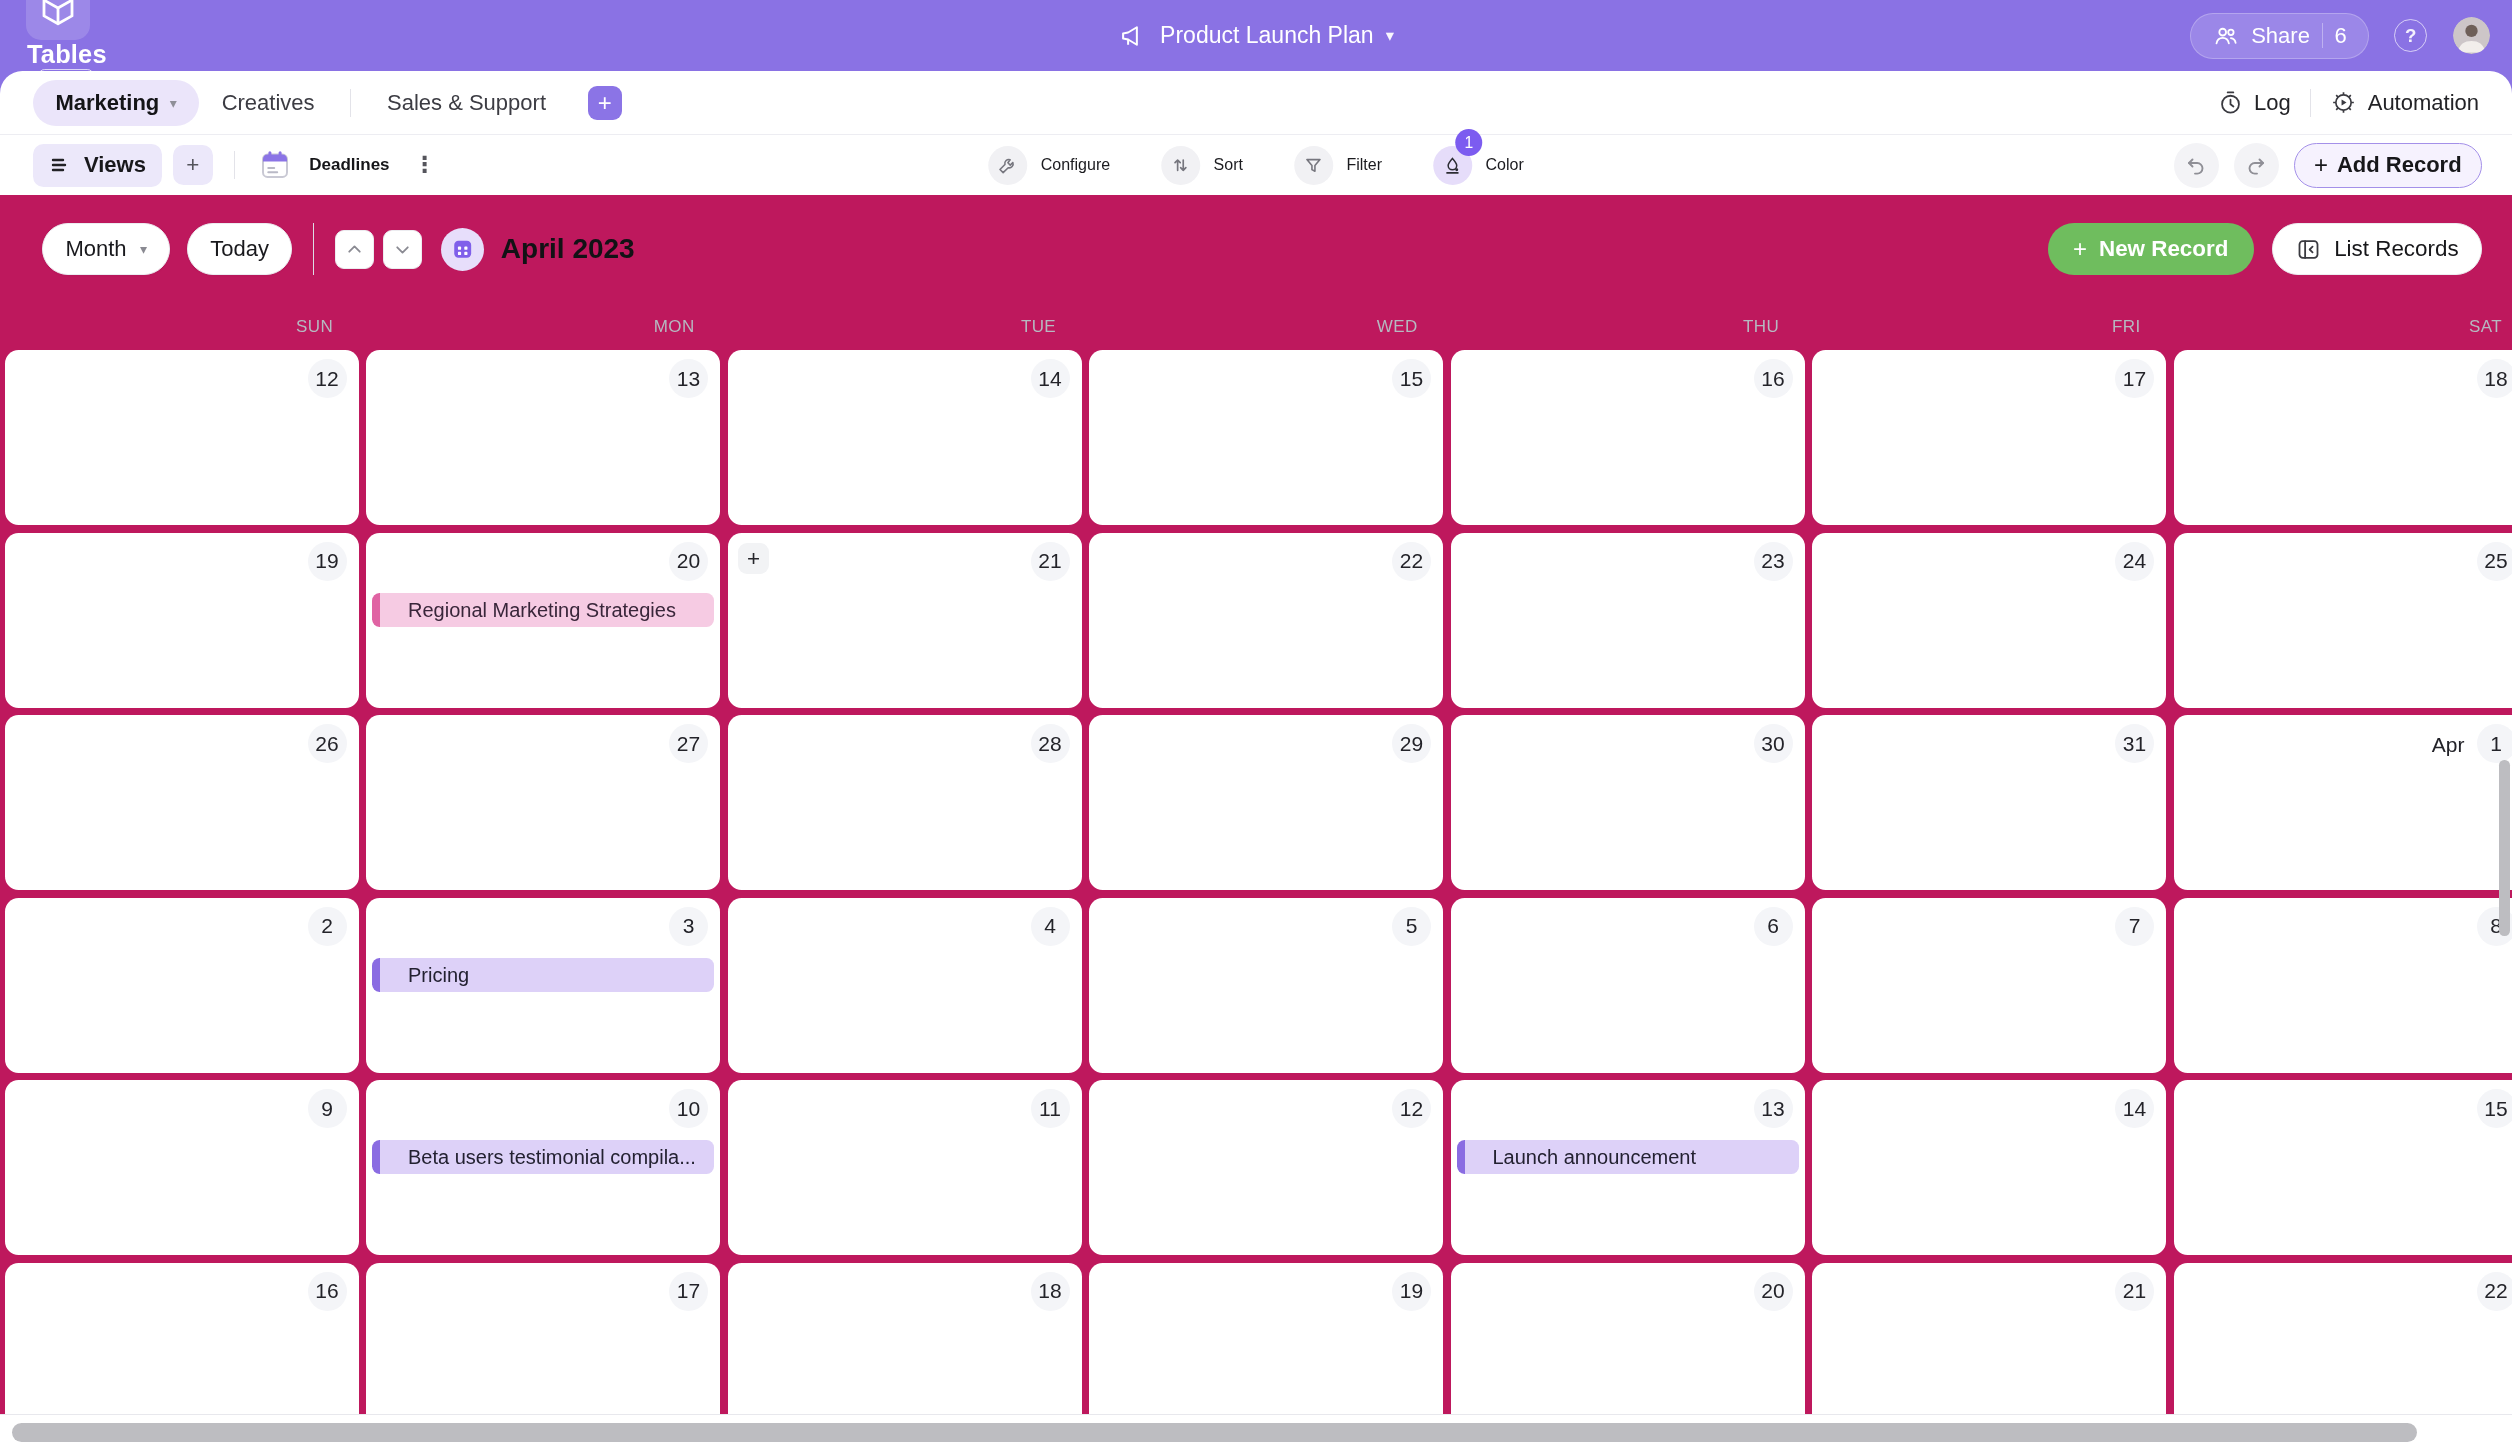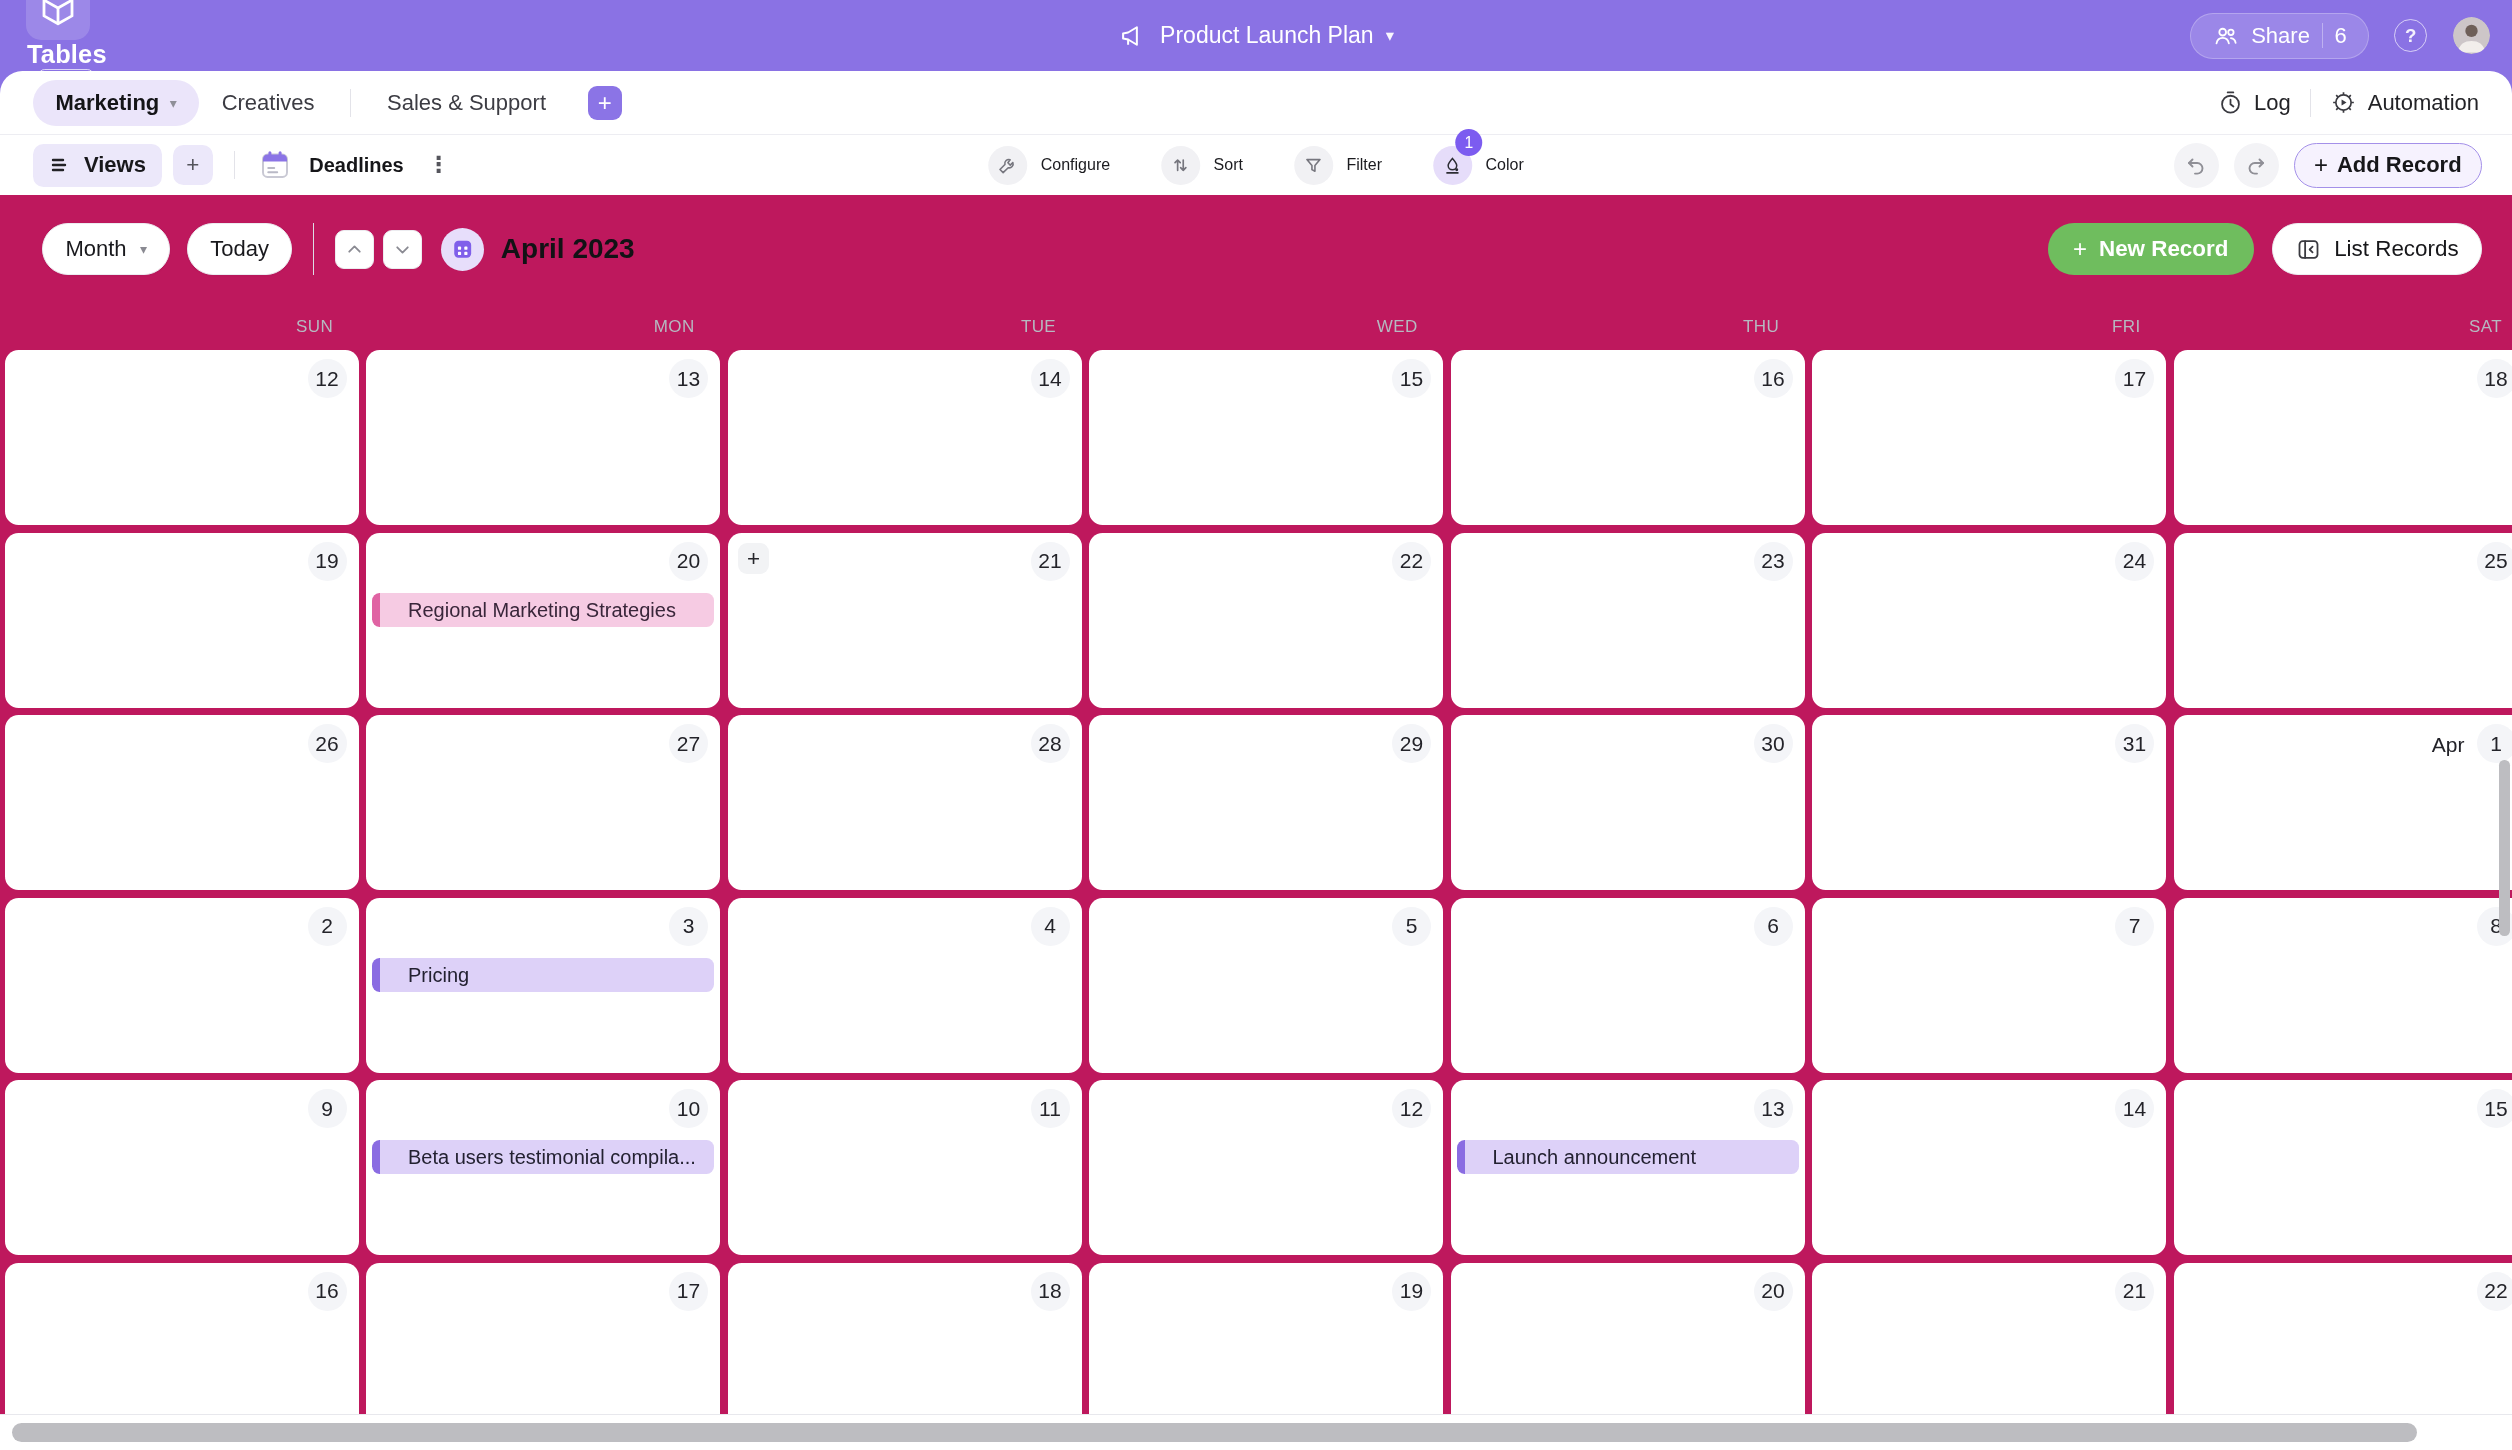--- a/index.html
+++ b/index.html
@@ -41,21 +41,21 @@
   .flat-btn svg { width:27px; height:27px; }
   .vsep { width:0.7px; height:28px; background:#e3e3e9; }
 
   
   .view-bar { height:60px; display:flex; align-items:center; padding:0 33px; position:relative; background:#fff; }
   .views-pill { display:flex; align-items:center; gap:10.5px; background:#ece8fa; border-radius:10.5px; height:43px; padding:0 16.4px; font-size:22px; font-weight:600; color:#18181b; cursor:pointer; }
   .views-pill svg { width:24px; height:24px; }
   .sq-btn { width:40px; height:40px; margin-left:10.5px; border-radius:10.5px; background:#ece8fa; color:#55555c; font-size:22.4px; display:flex; align-items:center; justify-content:center; cursor:pointer; }
   .view-name-wrap { display:flex; align-items:center; margin-left:22.4px; gap:16.4px; }
   .view-name-wrap svg.minical { width:36px; height:36px; }
-  .view-name { font-size:20px; font-weight:700; color:#161619; }
+  .view-name { font-size:17px; font-weight:700; color:#161619; }
   .kebab { color:#55555c; font-size:22.4px; letter-spacing:0; margin-left:7.5px; line-height:19.4px; cursor:pointer; font-weight:700; }
   .view-actions { position:absolute; left:50%; transform:translateX(-50%); display:flex; align-items:center; gap:51px; }
   .action { display:flex; align-items:center; gap:13.5px; cursor:pointer; position:relative; }
   .action-circle { width:39px; height:39px; border-radius:50%; background:#f1f1f4; display:flex; align-items:center; justify-content:center; }
   .action-circle.purple { background:#e6ddfa; }
   .action-circle svg { width:22.4px; height:22.4px; }
   .action-label { font-size:16px; font-weight:500; color:#1b1b1f; }
   .action-badge { position:absolute; top:-16.4px; left:22.4px; width:27px; height:27px; border-radius:50%; background:#7c5cf0; color:#fff; font-size:15.7px; display:flex; align-items:center; justify-content:center; }
   .view-bar-right { position:absolute; right:30px; display:flex; align-items:center; gap:15px; }
   .round-btn { width:45px; height:45px; border-radius:50%; background:#f3f3f6; display:flex; align-items:center; justify-content:center; cursor:pointer; }

